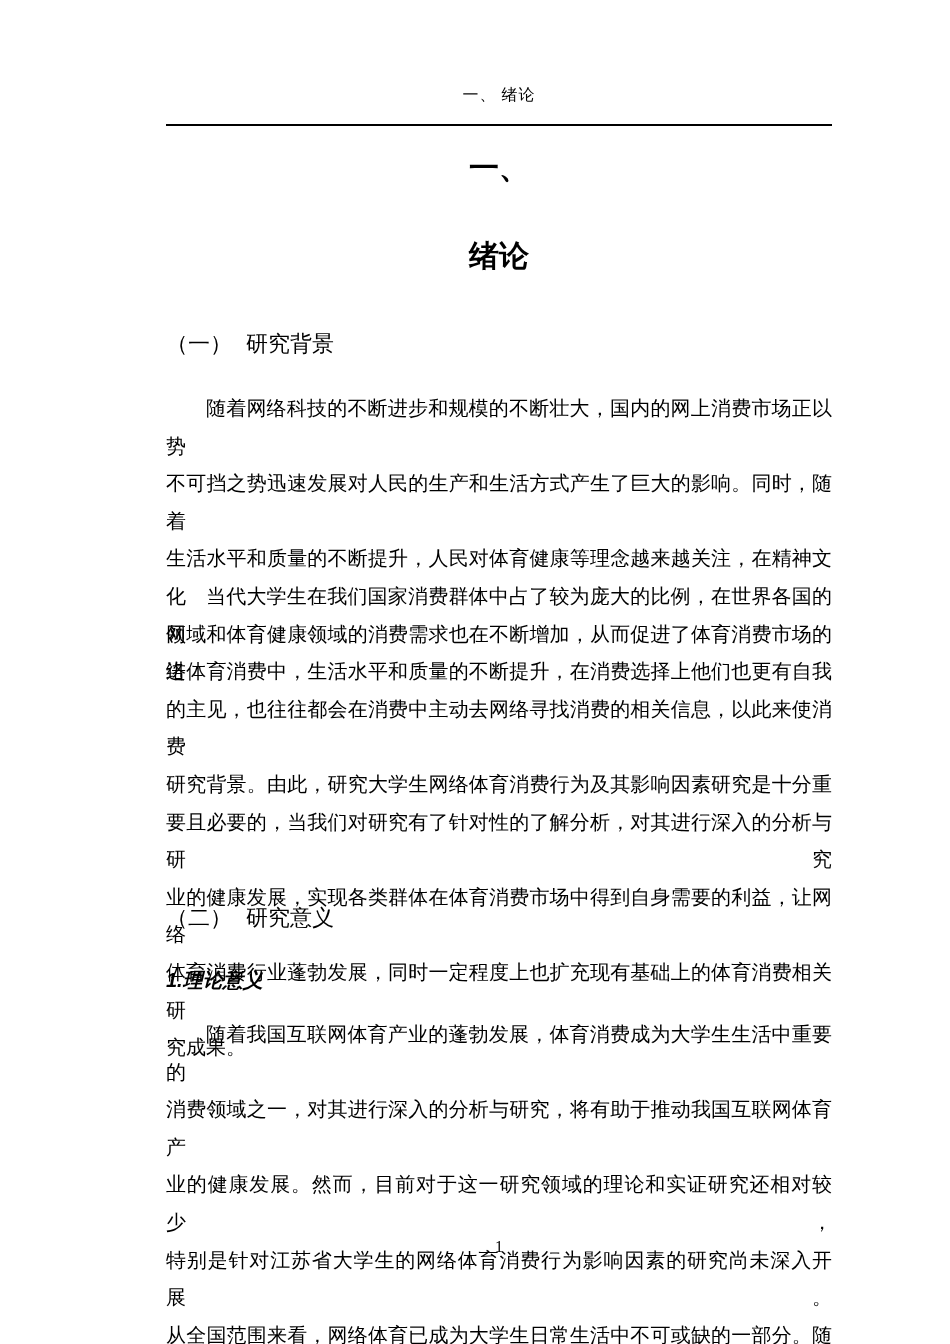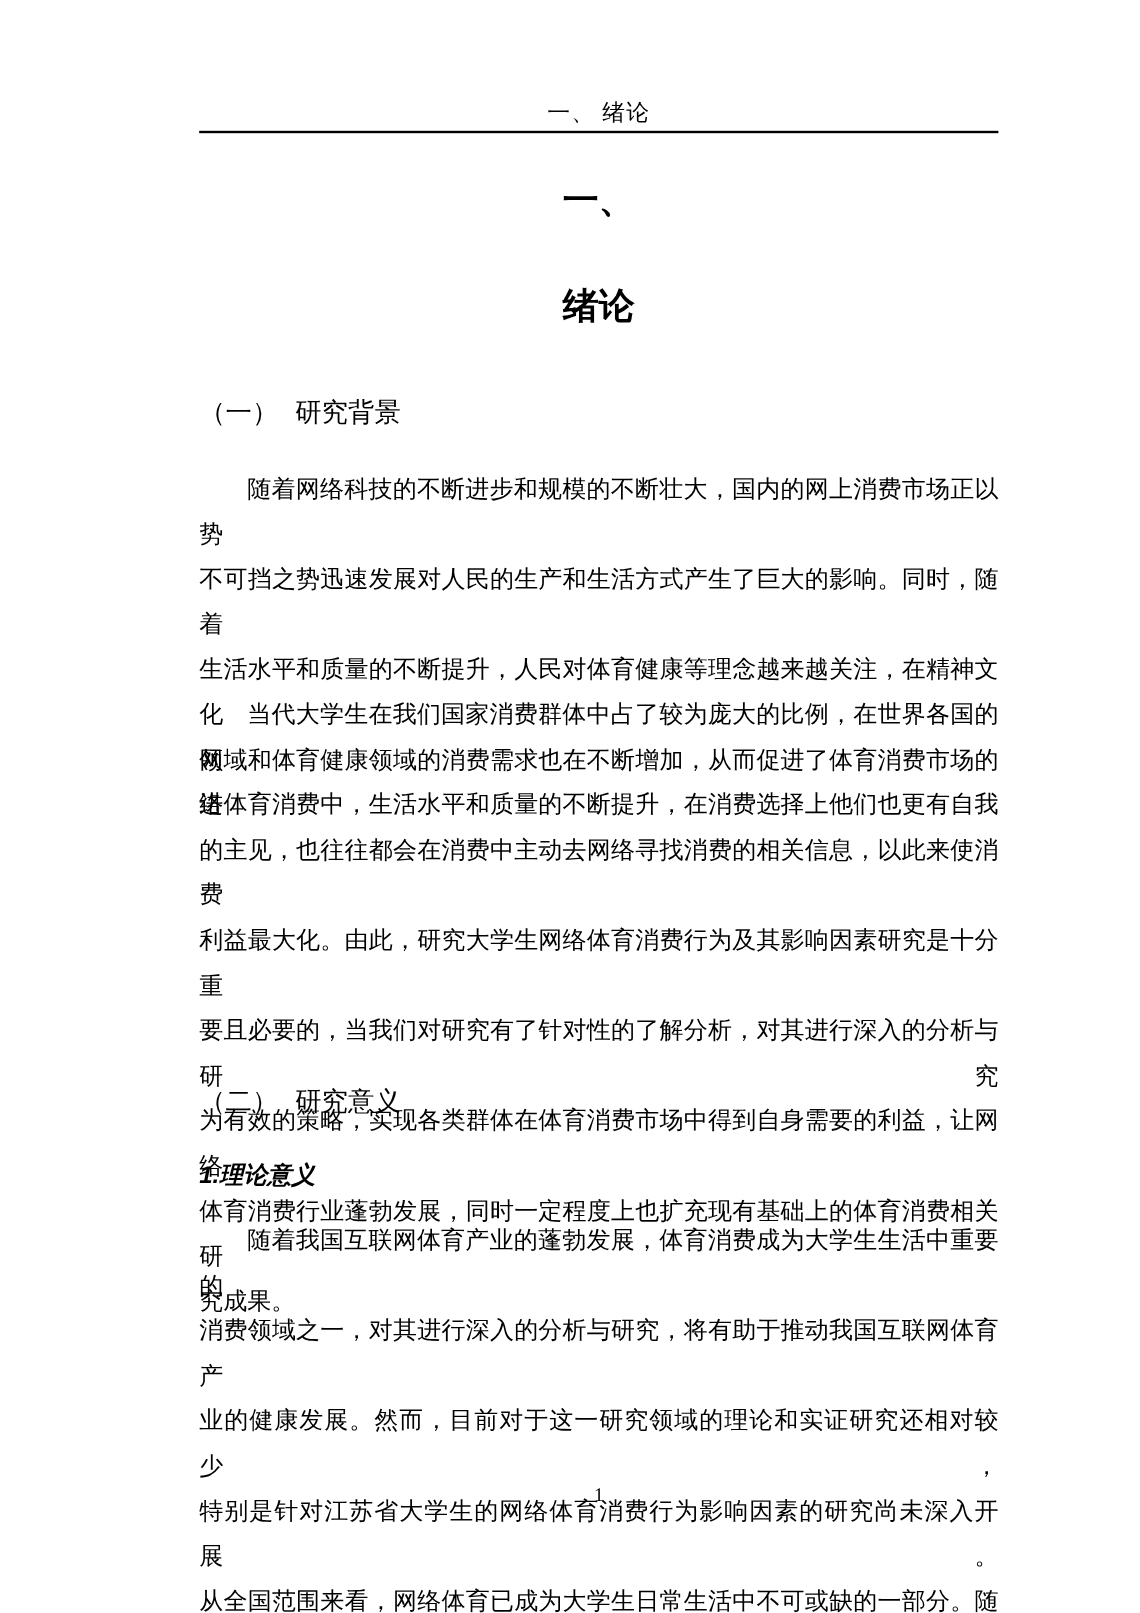--- a/index.html
+++ b/index.html
@@ -12,23 +12,23 @@
     font-family: "Liberation Serif", "DejaVu Serif", serif;
     overflow: hidden;
   }
   
   .running-header {
     position: absolute;
     left: 166px;
     top: 84px;
     width: 666px;
     text-align: center;
-    font-size: 19px;
+    font-size: 16px;
     line-height: 22px;
-    padding-bottom: 3px;
+    padding-bottom: 18px;
     border-bottom: 2px solid #000000;
     letter-spacing: 1px;
   }
   
   .chapter-line {
     position: absolute;
     left: 166px;
     width: 666px;
     text-align: center;
     font-size: 30px;
@@ -111,23 +111,23 @@
     <div class="line indent">随着网络科技的不断进步和规模的不断壮大，国内的网上消费市场正以势</div>
     <div class="line">不可挡之势迅速发展对人民的生产和生活方式产生了巨大的影响。同时，随着</div>
     <div class="line">生活水平和质量的不断提升，人民对体育健康等理念越来越关注，在精神文化</div>
     <div class="line">领域和体育健康领域的消费需求也在不断增加，从而促进了体育消费市场的进</div>
   </div>
 
   <div class="para para-2">
     <div class="line indent">当代大学生在我们国家消费群体中占了较为庞大的比例，在世界各国的网</div>
     <div class="line">络体育消费中，生活水平和质量的不断提升，在消费选择上他们也更有自我</div>
     <div class="line">的主见，也往往都会在消费中主动去网络寻找消费的相关信息，以此来使消费</div>
-    <div class="line">利益最大化。由此，研究大学生网络体育消费行为及其影响因素研究是十分重</div>
+    <div class="line">研究背景。由此，研究大学生网络体育消费行为及其影响因素研究是十分重</div>
     <div class="line">要且必要的，当我们对研究有了针对性的了解分析，对其进行深入的分析与研究</div>
-    <div class="line">为有效的策略，实现各类群体在体育消费市场中得到自身需要的利益，让网络</div>
+    <div class="line">业的健康发展，实现各类群体在体育消费市场中得到自身需要的利益，让网络</div>
     <div class="line">体育消费行业蓬勃发展，同时一定程度上也扩充现有基础上的体育消费相关研</div>
     <div class="line last">究成果。</div>
   </div>
 
   <div class="sec-heading sec-2">
     <span>（二）</span><span class="sec-title-gap">研究意义</span>
   </div>
 
   <div class="sub-heading">1.理论意义</div>
 

